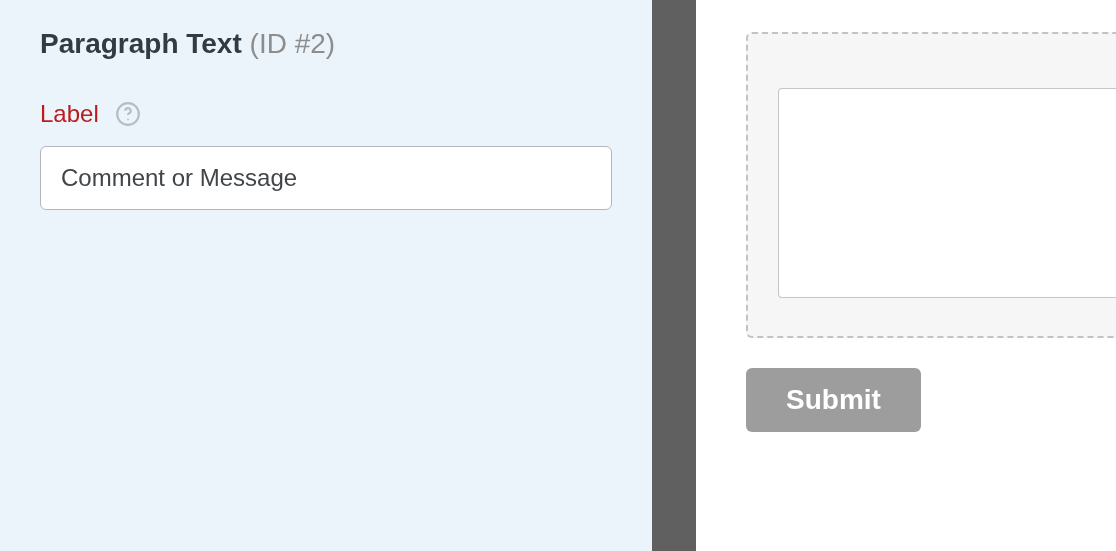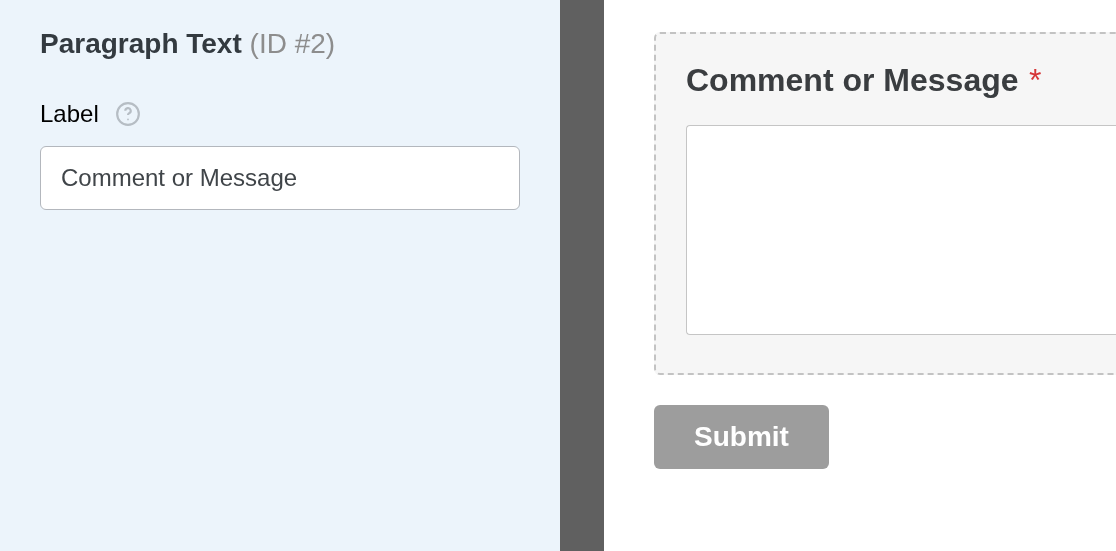--- a/index.html
+++ b/index.html
@@ -1,21 +1,21 @@
 <!DOCTYPE html>
 <html><head>
   <meta charset="utf-8">
   <style>
     * { box-sizing: border-box; margin: 0; padding: 0; }
     html, body { width: 1116px; height: 551px; overflow: hidden; font-family: -apple-system, BlinkMacSystemFont, "Segoe UI", Helvetica, Arial, sans-serif; }
     body { display: flex; }
 
     
     .sidebar {
-      width: 560px;
+      width: 652px;
       height: 551px;
       background: #ecf4fb;
       padding: 28px 40px 0 40px;
     }
     .sidebar-heading {
       font-size: 28px;
       font-weight: 700;
       color: #333a40;
       margin-bottom: 40px;
     }
@@ -28,21 +28,21 @@
     }
     .field-label-row {
       display: flex;
       align-items: center;
       gap: 16px;
       margin-bottom: 18px;
     }
     .field-label {
       font-size: 24px;
       font-weight: 400;
-      color: #000000;
+      color: #b91c1c;
     }
     .help-icon {
       width: 26px;
       height: 26px;
       display: inline-flex;
       align-items: center;
       justify-content: center;
       color: #b6bdc4;
     }
     .help-icon svg { width: 26px; height: 26px; }
@@ -150,20 +150,16 @@
     </div>
     <input type="text" class="text-input" value="Comment or Message" style="">
   </div>
 
 </div>
 
 <div class="divider"></div>
 
 <div class="preview">
   <div class="preview-field">
-    <div>
-      <span class="preview-label">Comment or Message</span>
-      <span class="preview-label required-star">*</span>
-    </div>
     <textarea class="preview-textarea" style=""></textarea>
   </div>
   <button class="submit-btn">Submit</button>
 </div>
 
 </body></html>

